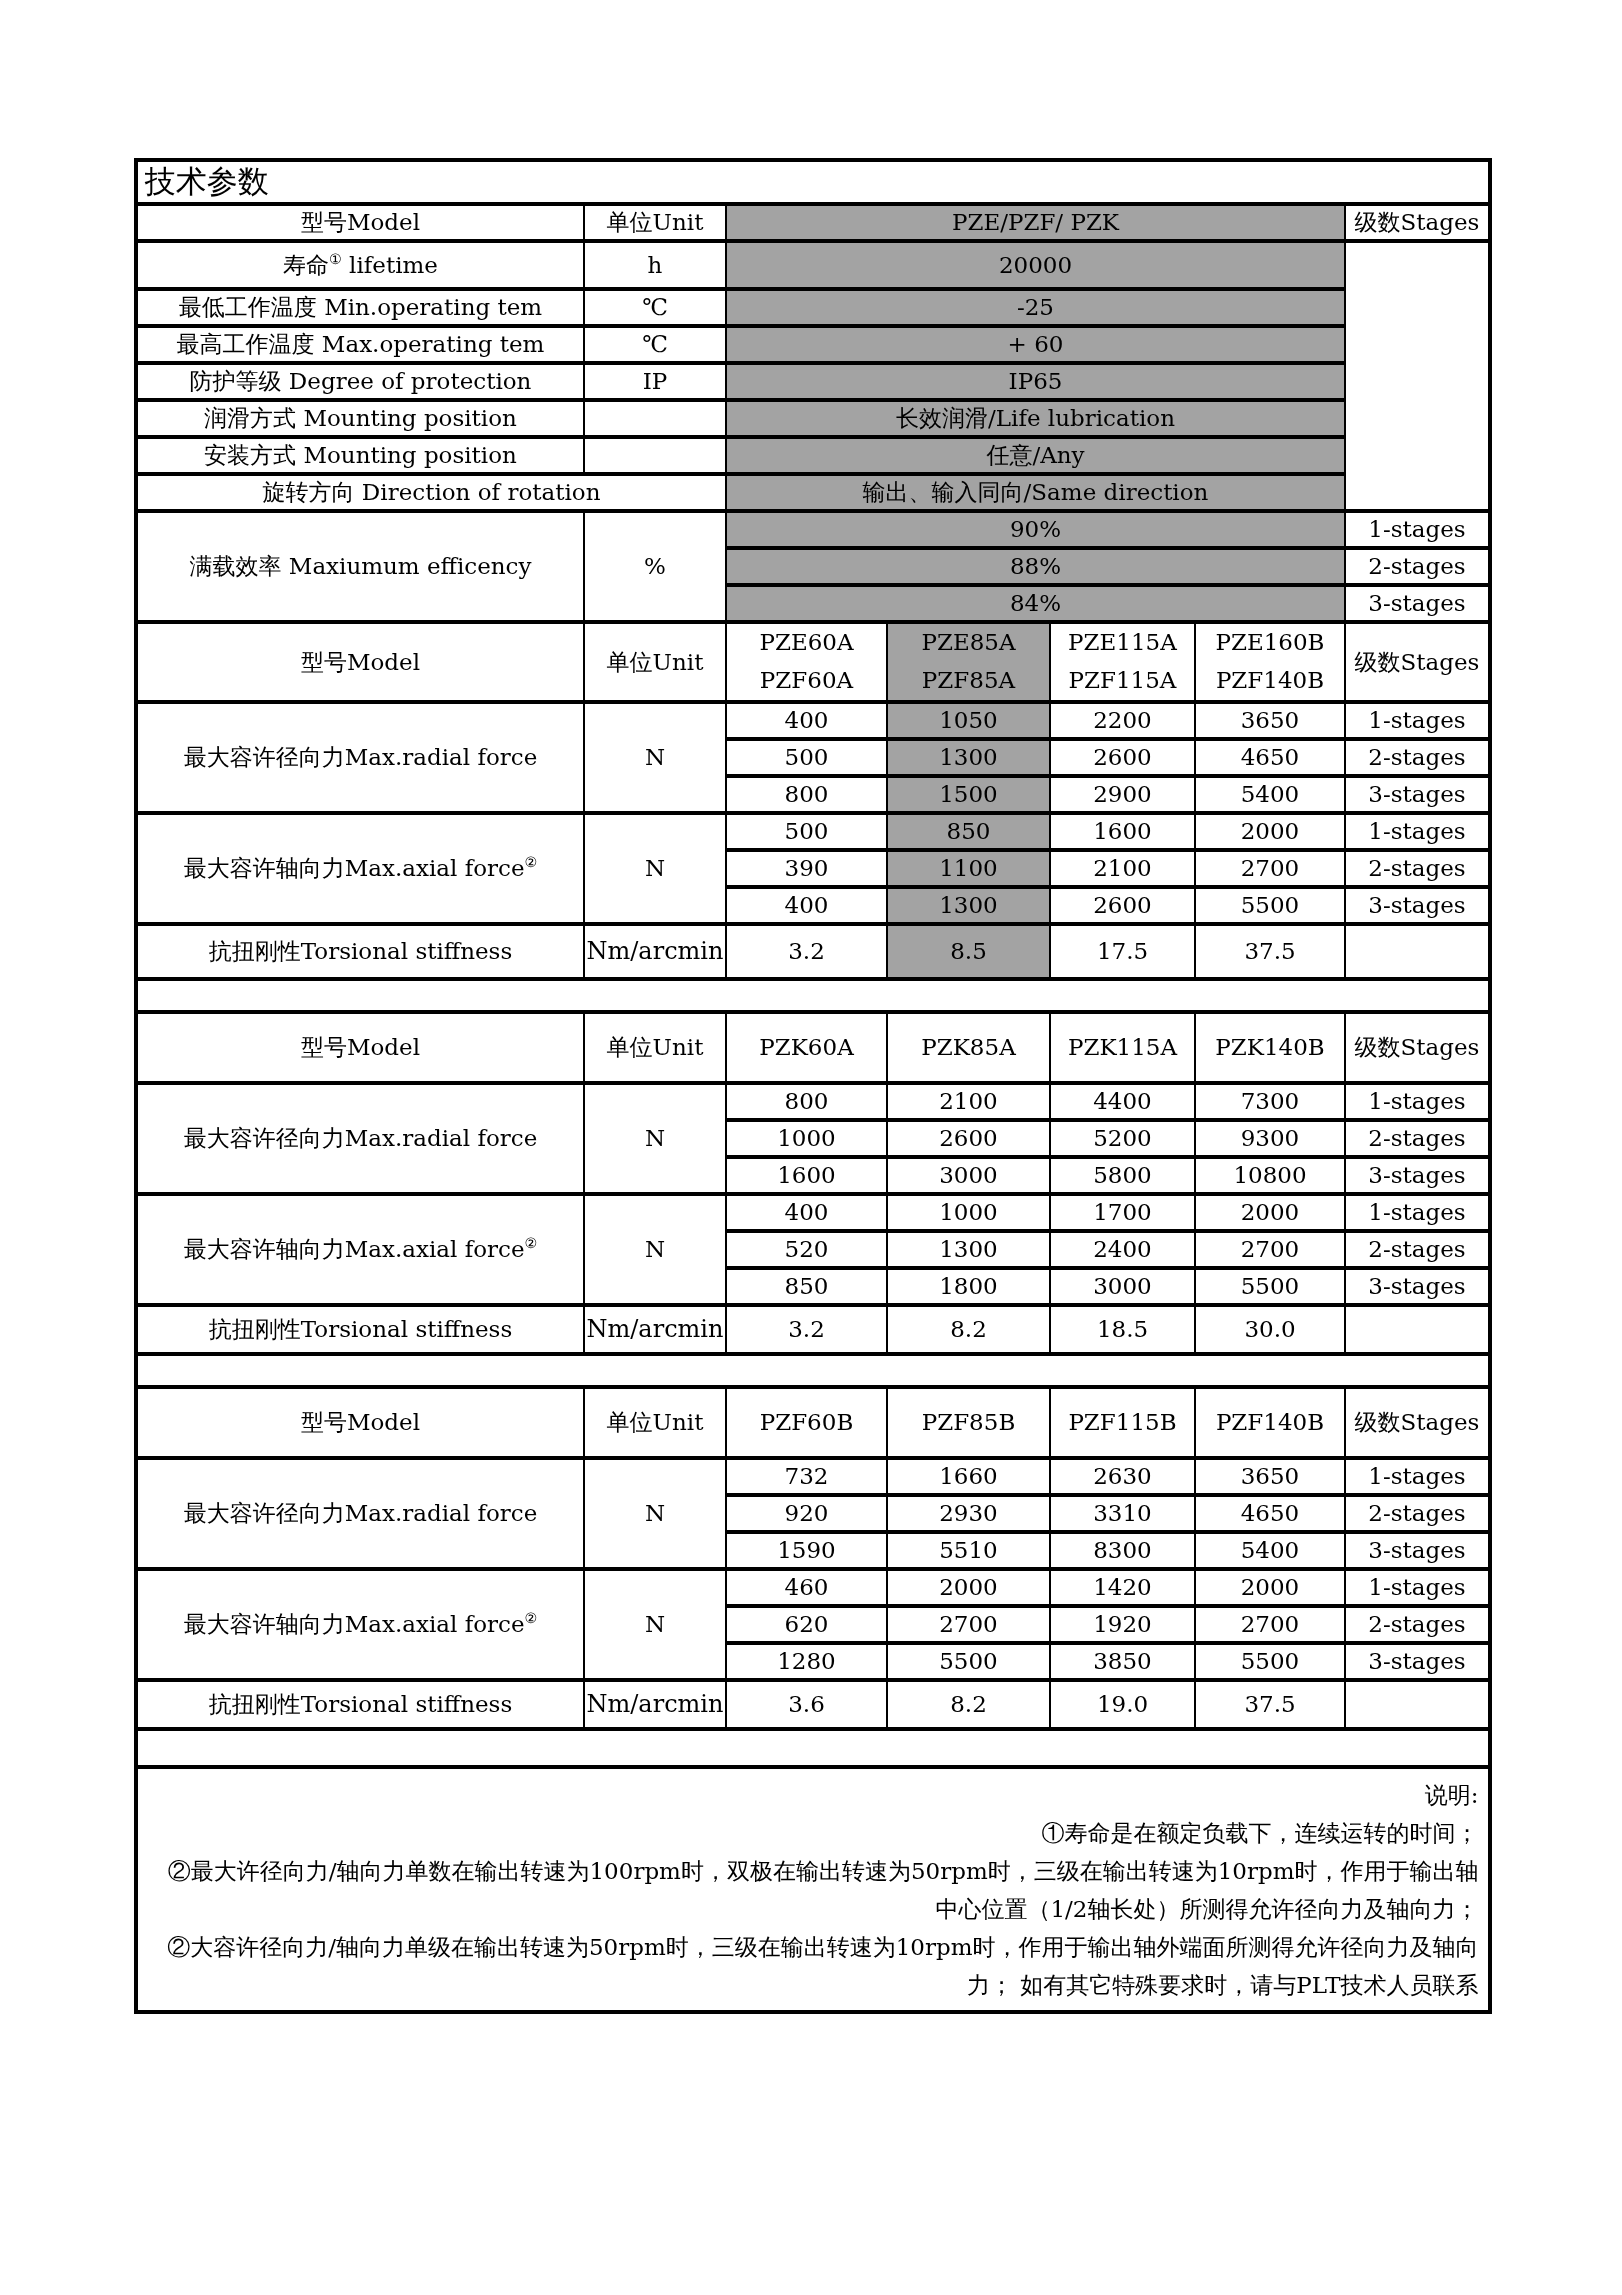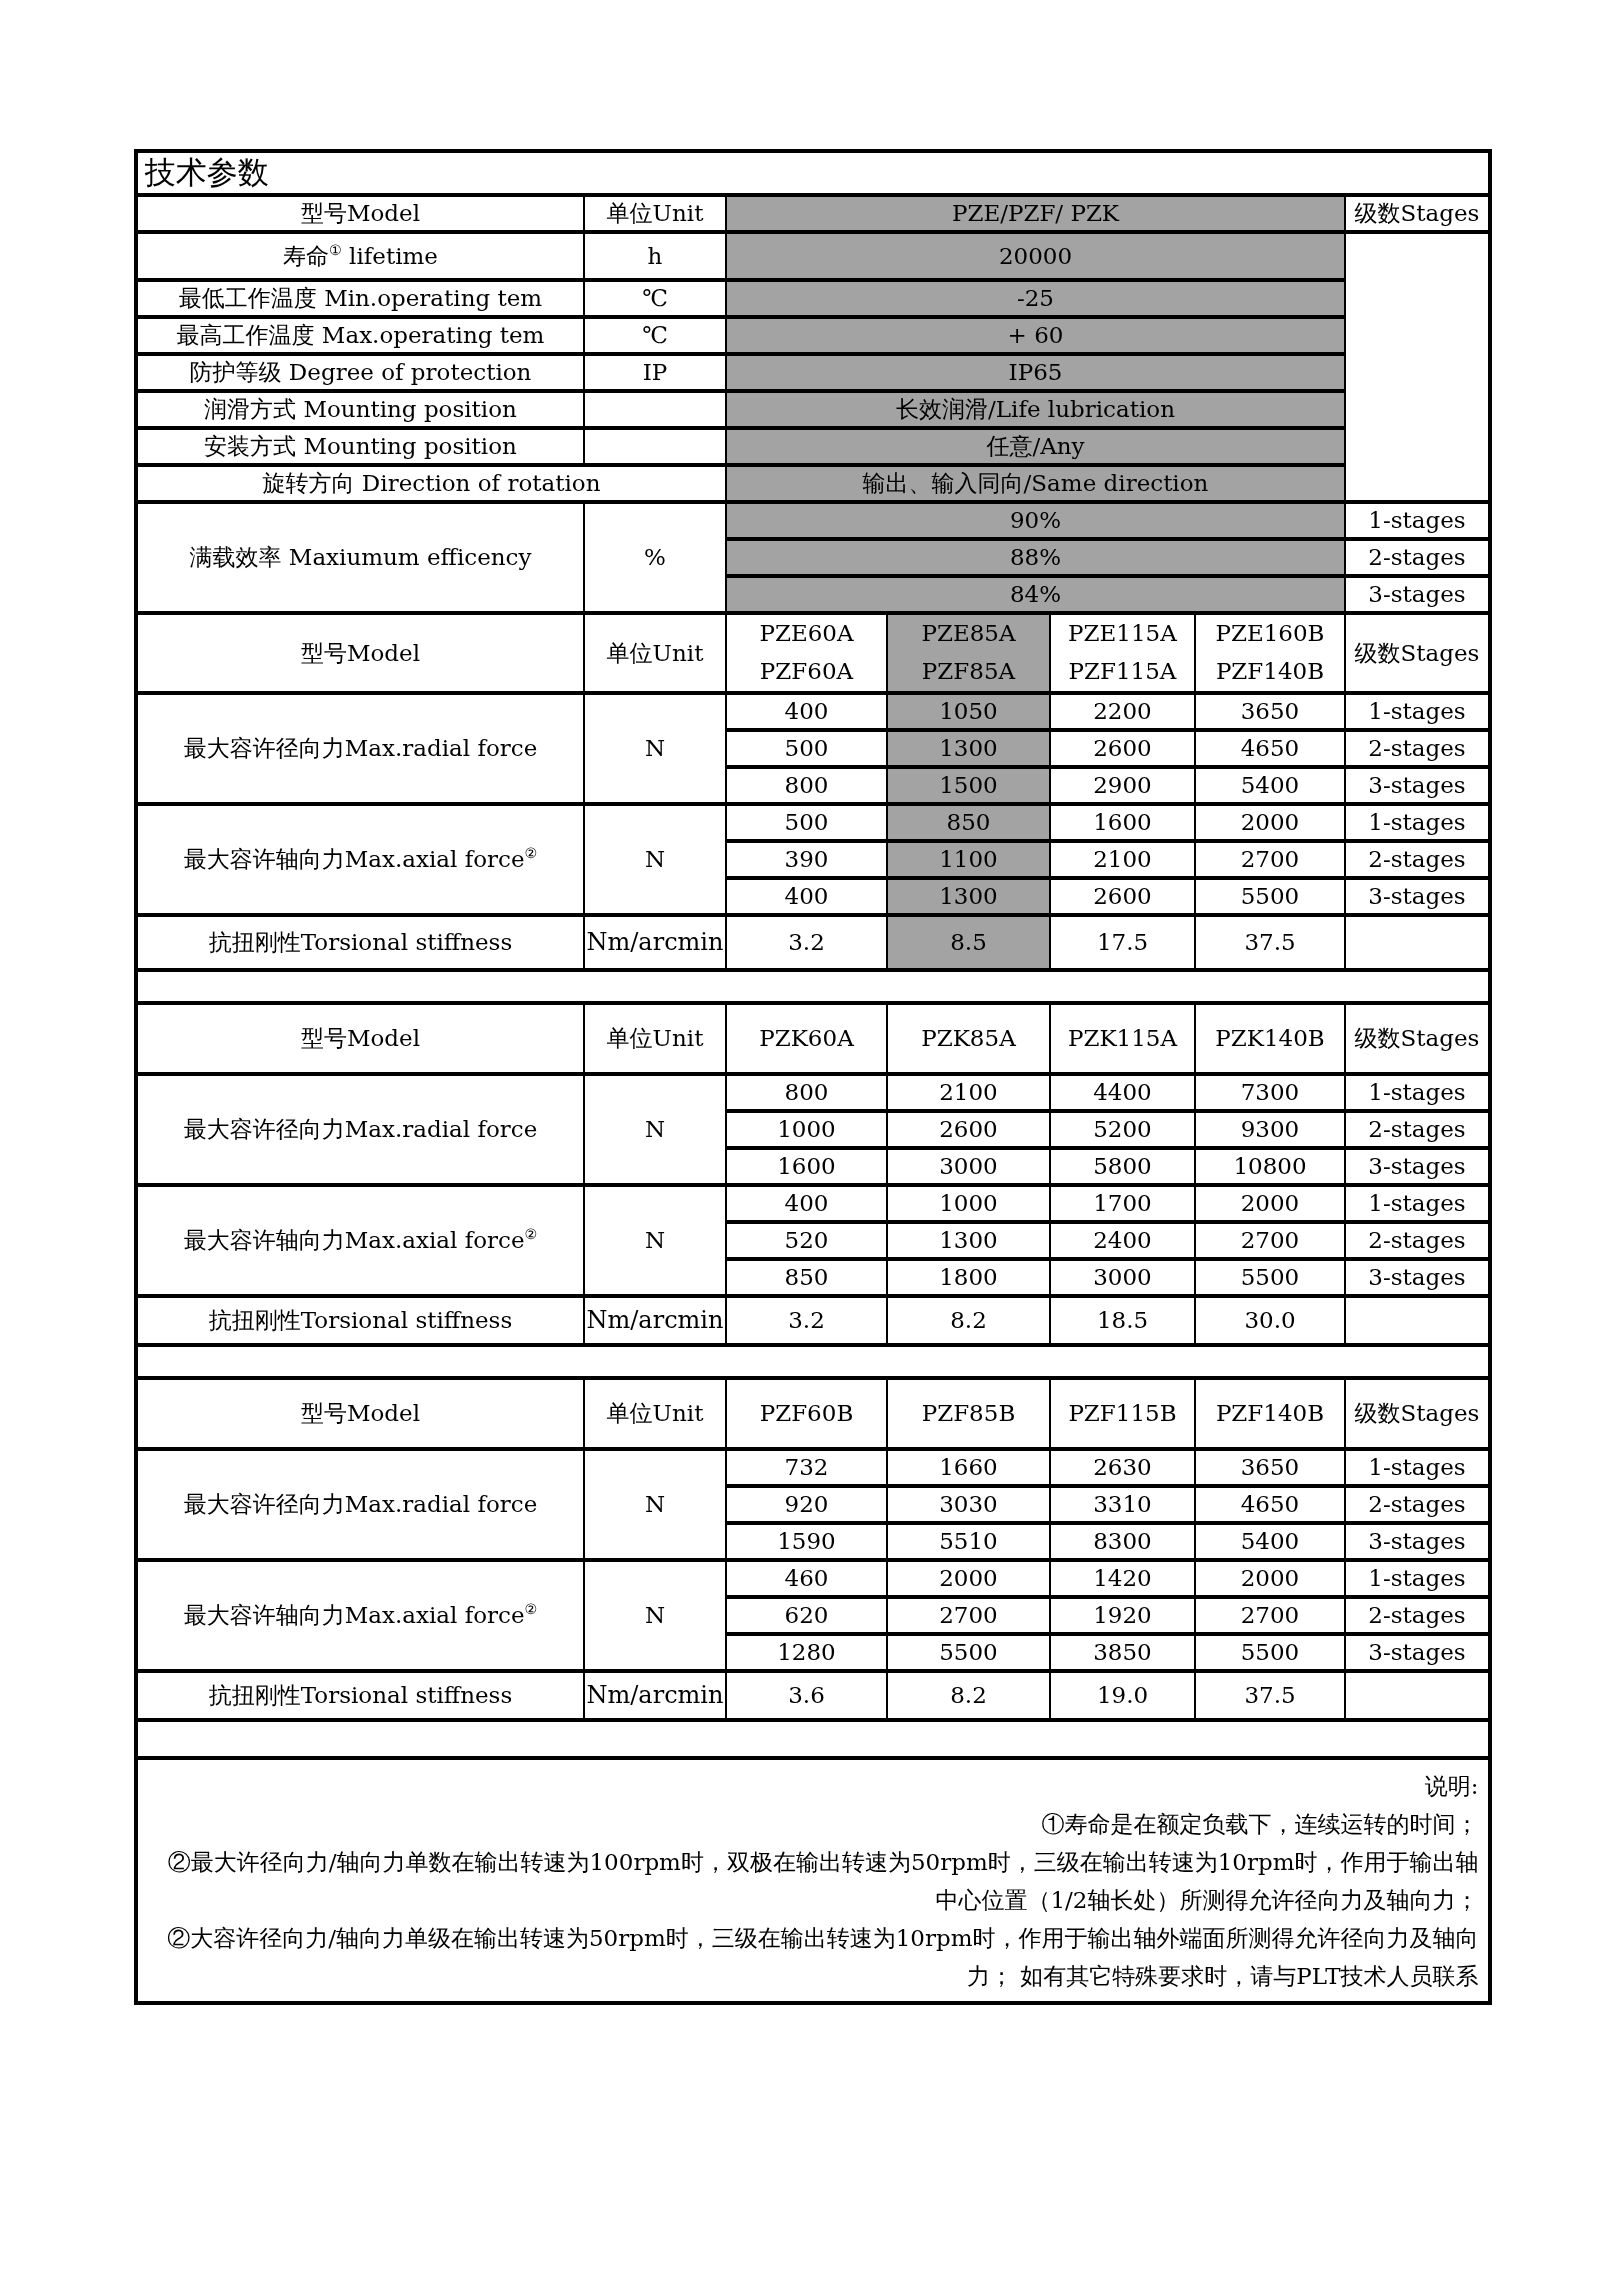--- a/index.html
+++ b/index.html
@@ -1,18 +1,18 @@
 <!DOCTYPE html>
 <html style="font-size:11px"><head>
 <meta charset="utf-8">
 <style>
   html,body{margin:0;padding:0;background:#ffffff;}
   body{width:1623px;height:2295px;position:relative;
        font-family:"DejaVu Serif","Liberation Serif",serif;color:#000;}
-  table.sheet{position:absolute;left:134px;top:149px;width:1354px;
+  table.sheet{position:absolute;left:134px;top:158px;width:1354px;
        border-collapse:collapse;table-layout:fixed;border:4.1px solid #000;}
   td{border:2px solid #000;border-top-width:4.1px;border-bottom-width:4.1px;
      text-align:center;vertical-align:middle;font-size:23px;line-height:1.15;
      overflow:hidden;white-space:nowrap;padding:0 2.7px;background:#fff;}
   td.s{background:#a3a3a3;}
   td.title-cell{text-align:left;font-size:31px;padding-left:6.8px;}
   td.notes-cell{text-align:right;white-space:normal;vertical-align:top;
      padding:6.8px 9.5px;font-size:23px;line-height:38px;}
   td.lbl{white-space:nowrap;}
   sup{font-size:0.62em;vertical-align:super;line-height:0;}
@@ -270,21 +270,21 @@
     <td class="lbl" rowspan="3">最大容许径向力Max.radial force</td>
     <td rowspan="3">N</td>
     <td>732</td>
     <td>1660</td>
     <td>2630</td>
     <td>3650</td>
     <td>1-stages</td>
   </tr>
   <tr class="h54">
     <td>920</td>
-    <td>3030</td>
+    <td>2930</td>
     <td>3310</td>
     <td>4650</td>
     <td>2-stages</td>
   </tr>
   <tr class="h54">
     <td>1590</td>
     <td>5510</td>
     <td>8300</td>
     <td>5400</td>
     <td>3-stages</td>

